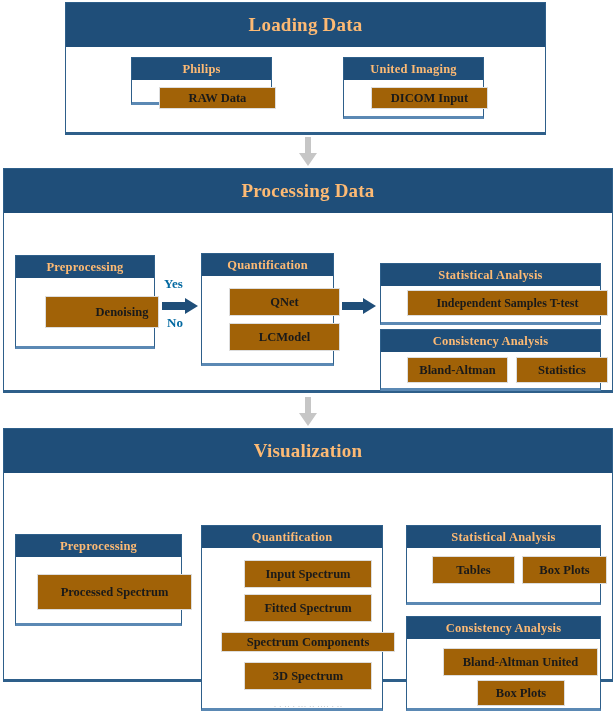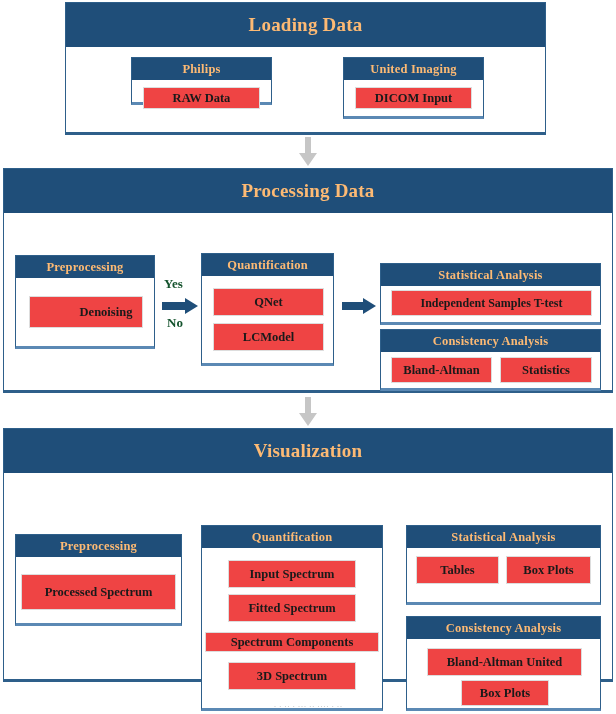--- a/index.html
+++ b/index.html
@@ -58,47 +58,48 @@
   }
   .group {
     border: 1px solid #2E5F8A;
     border-bottom: 3px solid #5B89B4;
   }
 
   
   .chip {
     position: absolute;
     box-sizing: border-box;
-    background: #ef4444;
+    background: #a16207;
     border: 1px solid #DDDDDD;
     color: #1a1a1a;
     font-weight: bold;
     font-size: 12.5px;
     text-align: center;
     display: flex;
     align-items: center;
     justify-content: center;
     white-space: nowrap;
+    margin-left: 16px;
   }
 
   
   .arrow-down {
     position: absolute;
     width: 22px;
     display: block;
   }
   .arrow-right {
     position: absolute;
     display: block;
   }
   .arrow-label {
     position: absolute;
     font-size: 13px;
     font-weight: bold;
-    color: #14532d;
+    color: #0369a1;
     white-space: nowrap;
   }
 
   
   .caption-strip {
     position: absolute;
     left: 0;
     width: 616px;
     height: 8px;
     overflow: hidden;

